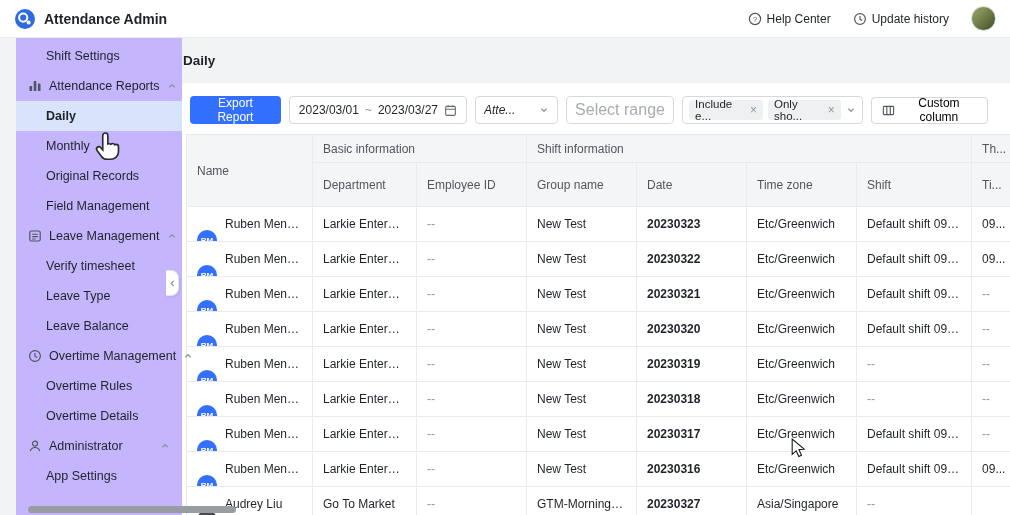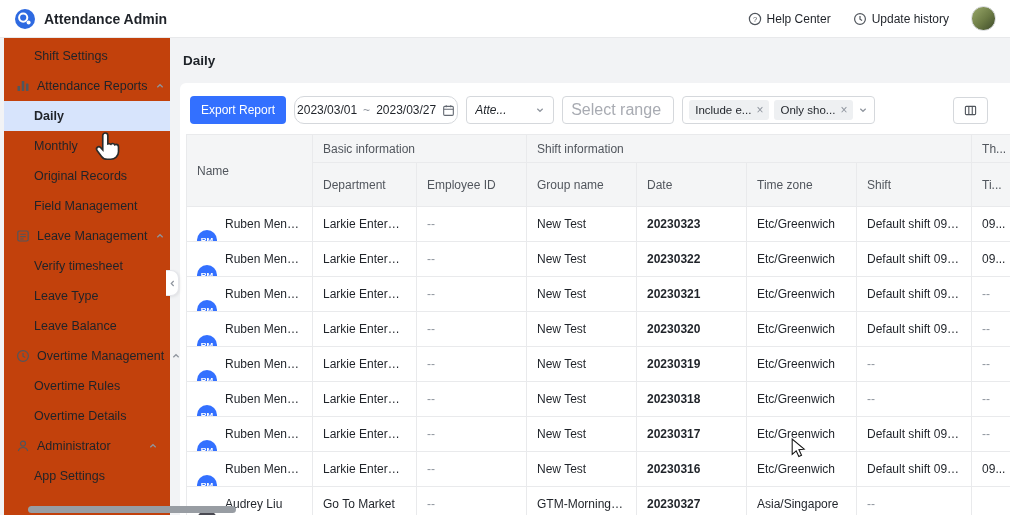--- a/index.html
+++ b/index.html
@@ -12,21 +12,21 @@
     border-bottom:1px solid #e8e9eb; display:flex; align-items:center; justify-content:space-between;
     padding:0 14px; z-index:5; }
   .brand { display:flex; align-items:center; gap:8px; }
   .brand-title { font-size:14px; font-weight:bold; }
   .topbar-right { display:flex; align-items:center; gap:22px; }
   .tb-item { display:flex; align-items:center; gap:5px; font-size:12px; color:#1f2329; cursor:pointer; }
   .tb-avatar { width:25px; height:25px; border-radius:50%;
     background:linear-gradient(135deg,#9aa96a 0%,#6b7a44 55%,#3d4a2a 100%); border:1px solid #d8dadd; }
 
   
-  .sidebar { position:absolute; top:38px; left:4px; width:166px; bottom:0; background:#c2410c; z-index:2; padding-top:3px; }
+  .sidebar { position:absolute; top:38px; left:16px; width:166px; bottom:0; background:#c4b5fd; z-index:2; padding-top:3px; }
   .side-item { height:30px; display:flex; align-items:center; font-size:12.5px; cursor:pointer; padding-right:12px; white-space:nowrap; }
   .side-item.sub { padding-left:30px; }
   .side-item.section { padding-left:12px; gap:7px; }
   .side-item .s-icon { display:flex; width:14px; height:14px; }
   .side-item .chev { margin-left:auto; display:flex; }
   .side-item.active { background:#d7e4fc; font-weight:bold; }
   .collapse-tab { position:absolute; left:166px; top:270px; width:13px; height:26px; background:#fff;
     border:1px solid #e5e6eb; border-left:none; border-radius:0 8px 8px 0; display:flex; align-items:center;
     justify-content:center; z-index:3; box-shadow:1px 1px 3px rgba(0,0,0,.08); cursor:pointer; }
 
@@ -216,21 +216,21 @@
   </div>
 
   <div class="main">
     <div class="page-title">Daily</div>
 
     <div class="card">
 
       <div class="toolbar">
         <button class="btn-primary">Export Report</button>
 
-        <div class="ctrl" style="padding:0 2px;border-radius:10px;">
+        <div class="ctrl" style="padding:0 9px;">
           <span>2023/03/01</span>
           <span style="color:#8f959e;">~</span>
           <span>2023/03/27</span>
           <span style="display:flex;">
             <svg width="13" height="13" viewBox="0 0 14 14">
                 <rect x="1.8" y="2.6" width="10.4" height="9.6" rx="1.2" fill="none" stroke="#646a73" stroke-width="1.2"></rect>
                 <path d="M1.8 5.6h10.4M4.6 1.4v2.2M9.4 1.4v2.2" stroke="#646a73" stroke-width="1.2" fill="none"></path>
               </svg>
           </span>
         </div>
@@ -266,20 +266,21 @@
           </span>
         </div>
 
         <button class="btn-secondary">
           <span style="display:flex;">
             <svg width="13" height="13" viewBox="0 0 14 14">
                 <rect x="1.5" y="2.5" width="11" height="9" rx="1" fill="none" stroke="#51565d" stroke-width="1.2"></rect>
                 <path d="M5.2 2.5v9M8.9 2.5v9" stroke="#51565d" stroke-width="1.2"></path>
               </svg>
           </span>
+          <span>Custom column</span>
         </button>
       </div>
 
       <div class="table-wrap">
         <table>
           <colgroup>
             <col style="width:126px">
               <col style="width:104px">
               <col style="width:110px">
               <col style="width:110px">

